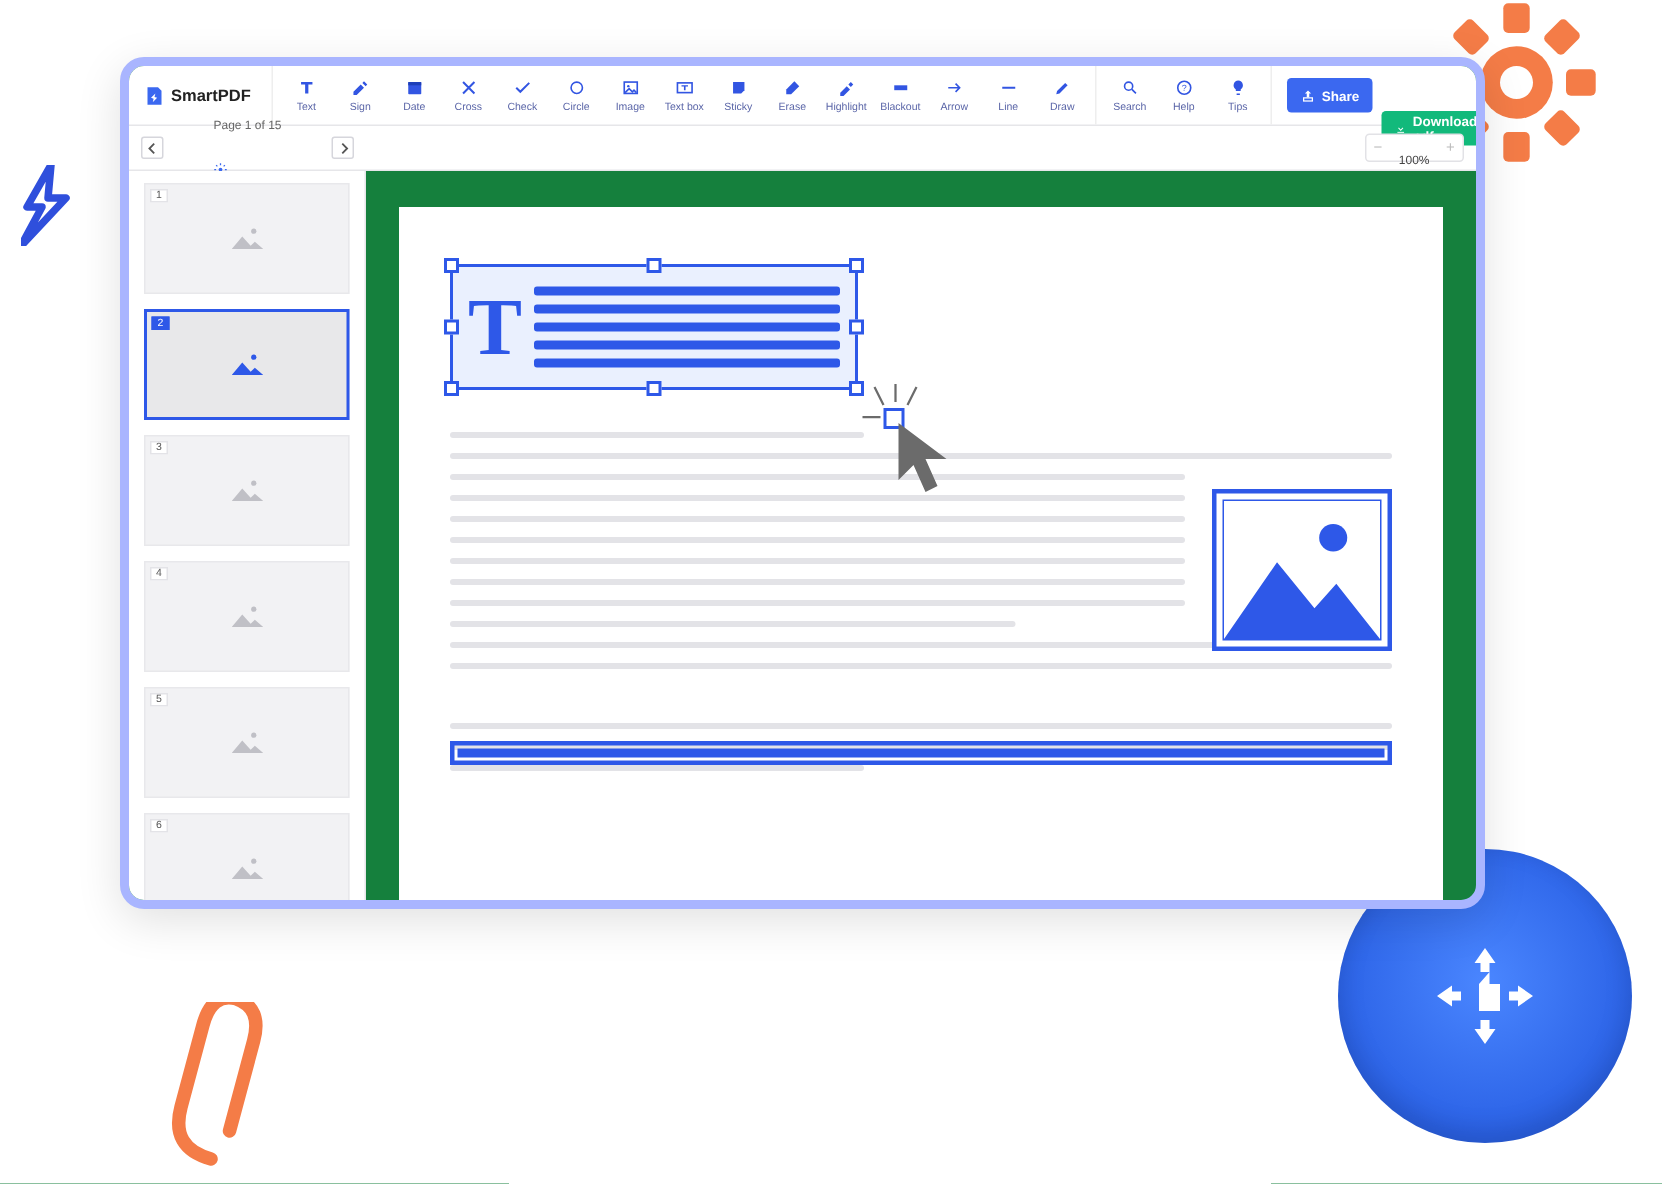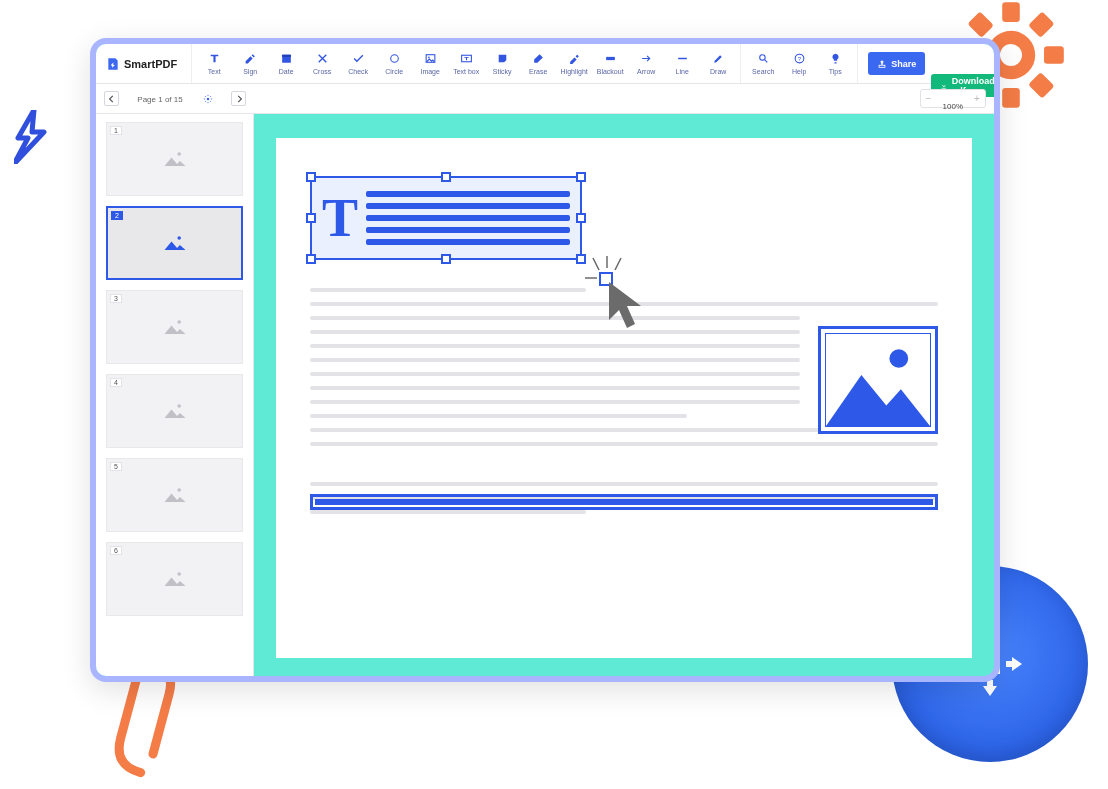--- a/index.html
+++ b/index.html
@@ -28,25 +28,25 @@
     position: absolute; right: 20px; top: 566px;
     width: 196px; height: 196px; border-radius: 50%;
     background: radial-gradient(circle at 50% 45%, #4a86ff 0%, #2b62e6 70%);
     display: flex; align-items: center; justify-content: center;
     box-shadow: inset 0 -6px 18px rgba(0,0,0,.15);
   }
 
   
   .app {
     position: absolute;
-    left: 90px; top: 38px;
-    width: 910px; height: 644px;
+    left: 80px; top: 38px;
+    width: 910px; height: 568px;
     border-radius: 16px;
     border: 6px solid #a9b5ff;
-    background: #5eead4;
+    background: #15803d;
     box-shadow: 0 8px 30px rgba(0,0,0,.12);
     overflow: hidden;
   }
 
   
   .toolbar {
     background: #fff;
     height: 40px;
     display: flex;
     align-items: stretch;
@@ -83,21 +83,21 @@
     display: flex; align-items: center;
   }
   .pager {
     width: 158px; height: 100%; display: flex; align-items: center; justify-content: space-between;
     padding: 0 8px;
   }
   .nav {
     width: 15px; height: 15px; border: 1px solid #d6d6dc; border-radius: 2px;
     display: flex; align-items: center; justify-content: center; cursor: pointer; color:#555;
   }
-  .pageinfo { font-size: 8px; color: #666; display:flex;align-items:flex-end;gap:20px; }
+  .pageinfo { font-size: 8px; color: #666; display:flex;align-items:flex-start;gap:20px;flex-direction:column; }
   .zoom {
     margin-left: auto; margin-right: 8px;
     display: flex; align-items: center; height: 19px;
     border: 1px solid #e2e2e6; border-radius: 3px; background:#fff;
   }
   .zoom span { font-size: 8px; color: #444; padding: 0 6px; margin-top: 16px; }
   .zoom .zbtn { width: 16px; display:flex;align-items:center;justify-content:center;color:#bbb;cursor:pointer;font-size:10px; }
 
   
   .body { display: flex; height: calc(100% - 70px); }

